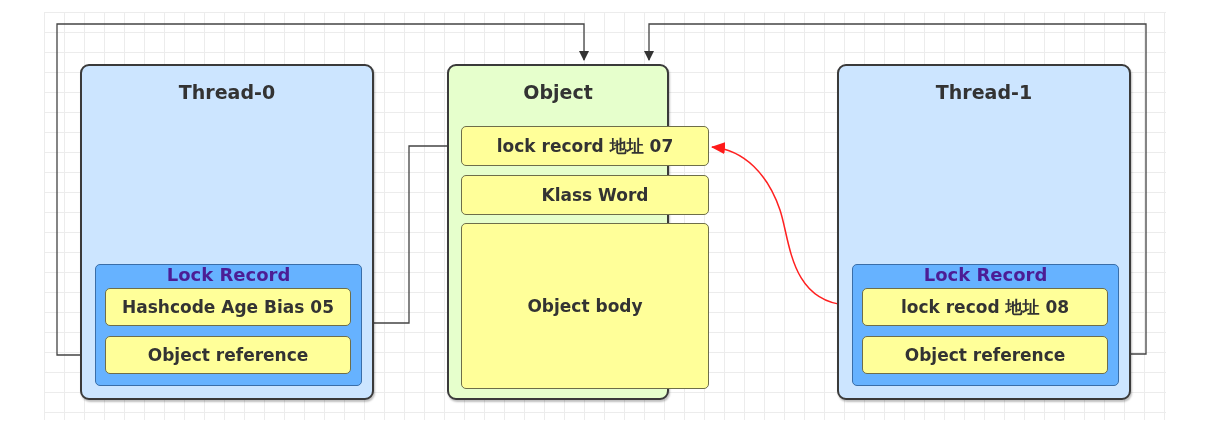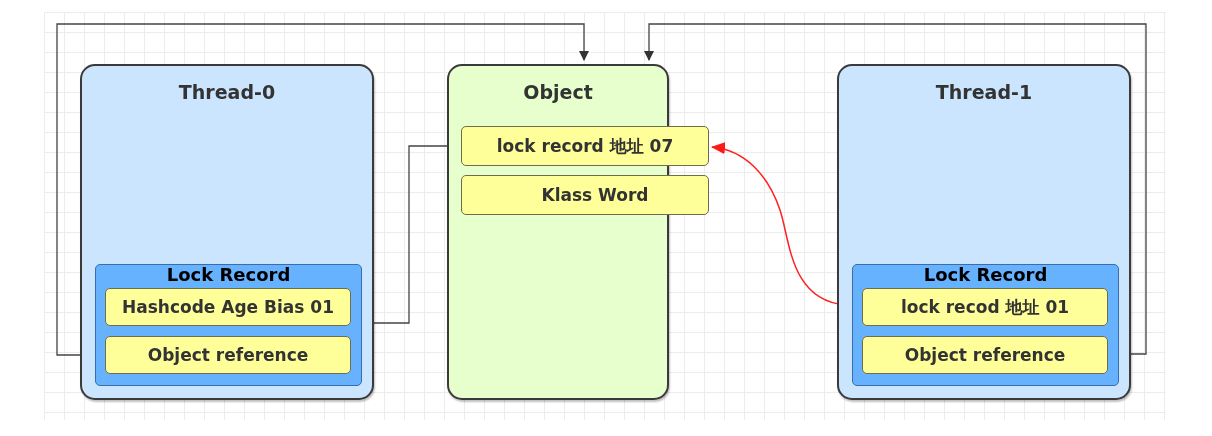--- a/index.html
+++ b/index.html
@@ -4,30 +4,30 @@
   <style>
     html, body { margin: 0; padding: 0; background: #ffffff; }
     body { width: 1212px; height: 436px; position: relative; overflow: hidden;
            font-family: "DejaVu Sans", "Liberation Sans", sans-serif; }
     .grid { position: absolute; left: 44px; top: 12px; width: 1122px; height: 408px;
             background-color: #ffffff;
             background-image:
               linear-gradient(to right, #ececec 1px, transparent 1px),
               linear-gradient(to bottom, #ececec 1px, transparent 1px);
             background-size: 20px 20px; }
-    .box { position: absolute; border: 2px solid #3a3a3a; border-radius: 15px;
+    .box { position: absolute; border: 2px solid #3a3a3a; border-radius: 9px;
            box-shadow: 1px 2px 2px rgba(0,0,0,0.25); box-sizing: border-box; }
     .thread { background: #cce5ff; }
     .object { background: #e6ffcc; }
     .title { position: absolute; left: 0; right: 0; text-align: center;
              font-weight: bold; font-size: 19px; color: #333333; }
     .lockrec { position: absolute; background: #66b2ff; border: 1px solid #3a6ea8;
                border-radius: 5px; box-sizing: border-box; }
     .lockrec .lr-title { position: absolute; left: 0; right: 0; top: -1px; text-align: center;
-               font-weight: bold; font-size: 18px; color: #000000; }
+               font-weight: bold; font-size: 18px; color: #4c1d95; }
     .cell { position: absolute; background: #ffff99; border: 1px solid #6e6e4a;
             border-radius: 5px; box-sizing: border-box; display: flex;
             align-items: center; justify-content: center;
             font-weight: bold; font-size: 17px; color: #333333; white-space: nowrap; }
     svg.conn { position: absolute; left: 0; top: 0; pointer-events: none; }
   </style>
 </head>
 <body>
 
 <div class="grid"></div>
@@ -49,31 +49,32 @@
   <path d="M461,146 L409,146 L409,323 L364,323" fill="none" stroke="#444444" stroke-width="1.3" marker-end="url(#arrDark)"></path>
 
   <path d="M845,305 C790,300 790,240 780,210 C768,175 745,150 712,147" fill="none" stroke="#ff2020" stroke-width="1.5" marker-end="url(#arrRed)" marker-start="url(#arrRedStart)"></path>
   <path d="M846,297 L861,305 L846,313 z" fill="#ff1a1a"></path>
 </svg>
 
 <div class="box thread" style="left:80px; top:64px; width:294px; height:336px;">
   <div class="title" style="top:15px;">Thread-0</div>
   <div class="lockrec" style="left:13px; top:198px; width:267px; height:122px;">
     <div class="lr-title">Lock Record</div>
-    <div class="cell" style="left:9px; top:23px; width:246px; height:38px;">Hashcode Age Bias 01</div>
+    <div class="cell" style="left:9px; top:23px; width:246px; height:38px;">Hashcode Age Bias 05</div>
     <div class="cell" style="left:9px; top:71px; width:246px; height:38px;">Object reference</div>
   </div>
 </div>
 
 <div class="box object" style="left:447px; top:64px; width:222px; height:336px;">
   <div class="title" style="top:15px;">Object</div>
   <div class="cell" style="left:12px; top:60px; width:248px; height:40px;">lock  record 地址 07</div>
   <div class="cell" style="left:12px; top:109px; width:248px; height:40px;padding-left:20px;">Klass Word</div>
+  <div class="cell" style="left:12px; top:157px; width:248px; height:166px;">Object body</div>
 </div>
 
 <div class="box thread" style="left:837px; top:64px; width:294px; height:336px;padding-left:32px;">
   <div class="title" style="top:15px;">Thread-1</div>
   <div class="lockrec" style="left:13px; top:198px; width:267px; height:122px;">
     <div class="lr-title">Lock Record</div>
-    <div class="cell" style="left:9px; top:23px; width:246px; height:38px;">lock recod 地址 01</div>
+    <div class="cell" style="left:9px; top:23px; width:246px; height:38px;">lock recod 地址 08</div>
     <div class="cell" style="left:9px; top:71px; width:246px; height:38px;">Object reference</div>
   </div>
 </div>
 
 </body></html>

